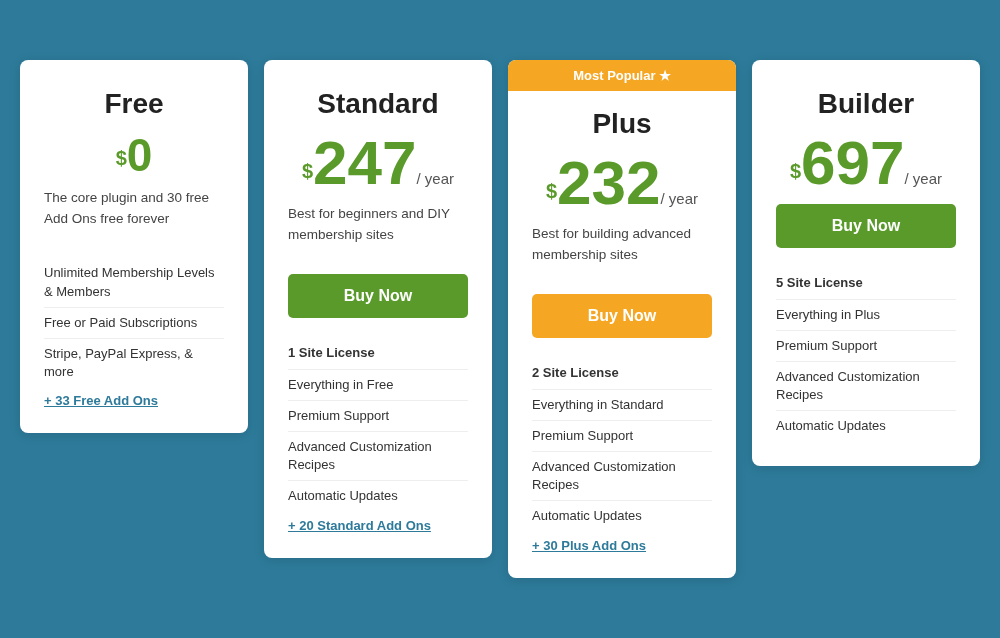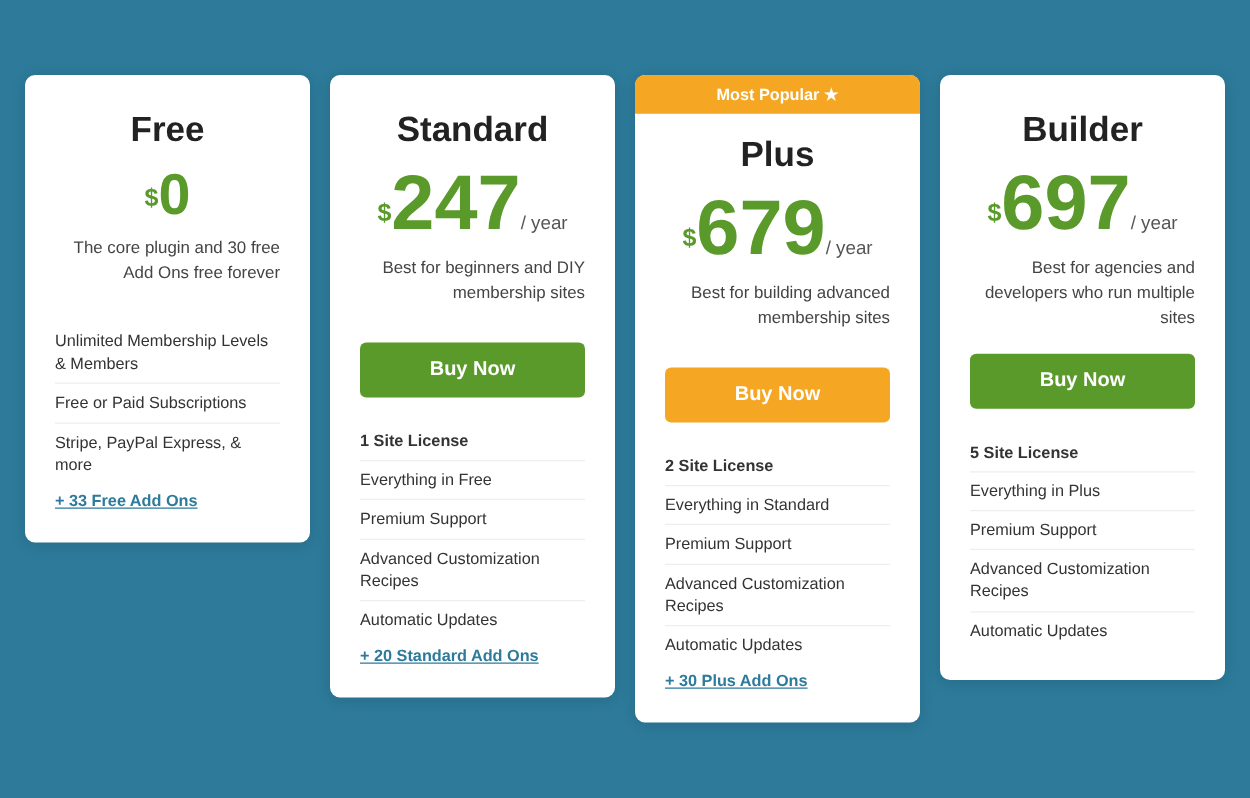--- a/index.html
+++ b/index.html
@@ -81,21 +81,21 @@
       color: #555;
     }
 
     .plan-price.free-price .amount {
       font-size: 46px;
     }
 
     .plan-description {
       font-size: 13.5px;
       color: #444;
-      text-align: right;
+      text-align: left;
       margin-bottom: 18px;
       line-height: 1.5;
       min-height: 52px;
     }
 
     .btn {
       display: block;
       width: 100%;
       padding: 13px 0;
       border-radius: 5px;
@@ -171,34 +171,33 @@
     <div class="plan-card"><div class="plan-name">Standard</div><div class="plan-price">
       <span class="dollar">$</span><span class="amount">247</span><span class="period">/ year</span>
     </div><div class="plan-description">Best for beginners and DIY membership sites</div><button class="btn btn-green">Buy Now</button><ul class="features-list">
         <li class="bold-item">1 Site License</li>
         <li class="">Everything in Free</li>
         <li class="">Premium Support</li>
         <li class="">Advanced Customization Recipes</li>
         <li class="">Automatic Updates</li>
       </ul><a class="addon-link">+ 20 Standard Add Ons</a></div>
     <div class="plan-card popular"><div class="popular-badge">Most Popular ★</div><div class="plan-name">Plus</div><div class="plan-price">
-      <span class="dollar">$</span><span class="amount">679</span><span class="period">/ year</span>
+      <span class="dollar">$</span><span class="amount">232</span><span class="period">/ year</span>
     </div><div class="plan-description">Best for building advanced membership sites</div><button class="btn btn-orange">Buy Now</button><ul class="features-list">
         <li class="bold-item">2 Site License</li>
         <li class="">Everything in Standard</li>
         <li class="">Premium Support</li>
         <li class="">Advanced Customization Recipes</li>
         <li class="">Automatic Updates</li>
       </ul><a class="addon-link">+ 30 Plus Add Ons</a></div>
     <div class="plan-card">
       <div class="plan-name">Builder</div>
       <div class="plan-price">
       <span class="dollar">$</span><span class="amount">697</span><span class="period">/ year</span>
     </div>
-      <div class="plan-description">Best for agencies and developers who run multiple sites</div>
       <button class="btn btn-green">Buy Now</button>
       <ul class="features-list">
         <li class="bold-item">5 Site License</li>
         <li class="">Everything in Plus</li>
         <li class="">Premium Support</li>
         <li class="">Advanced Customization Recipes</li>
         <li class="">Automatic Updates</li>
       </ul>
     </div>
   </div>

